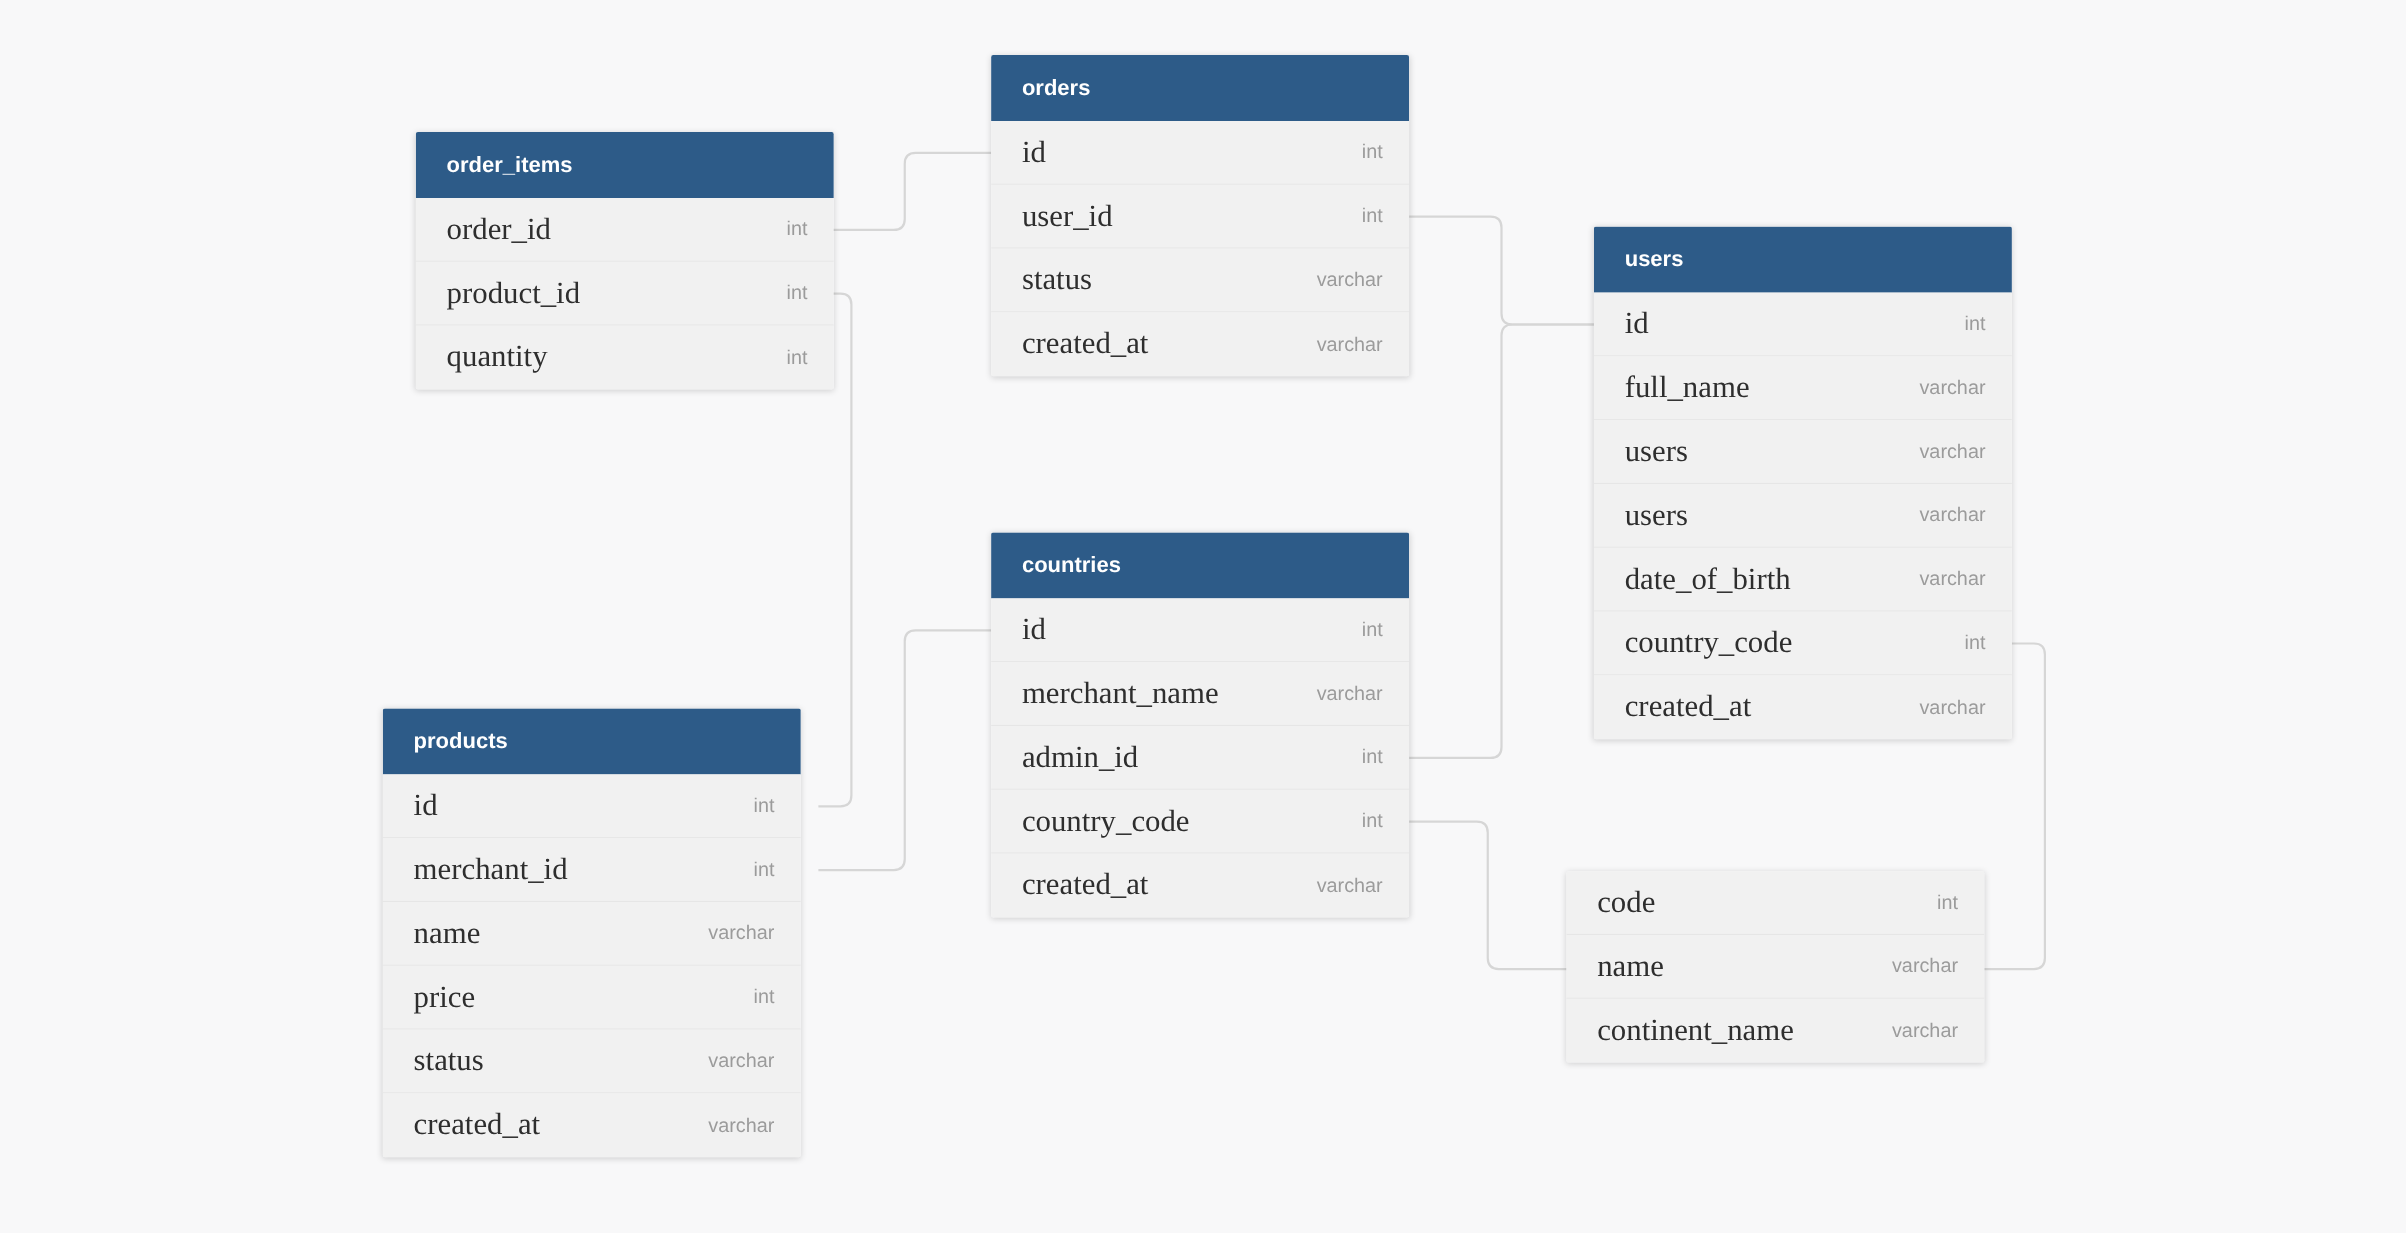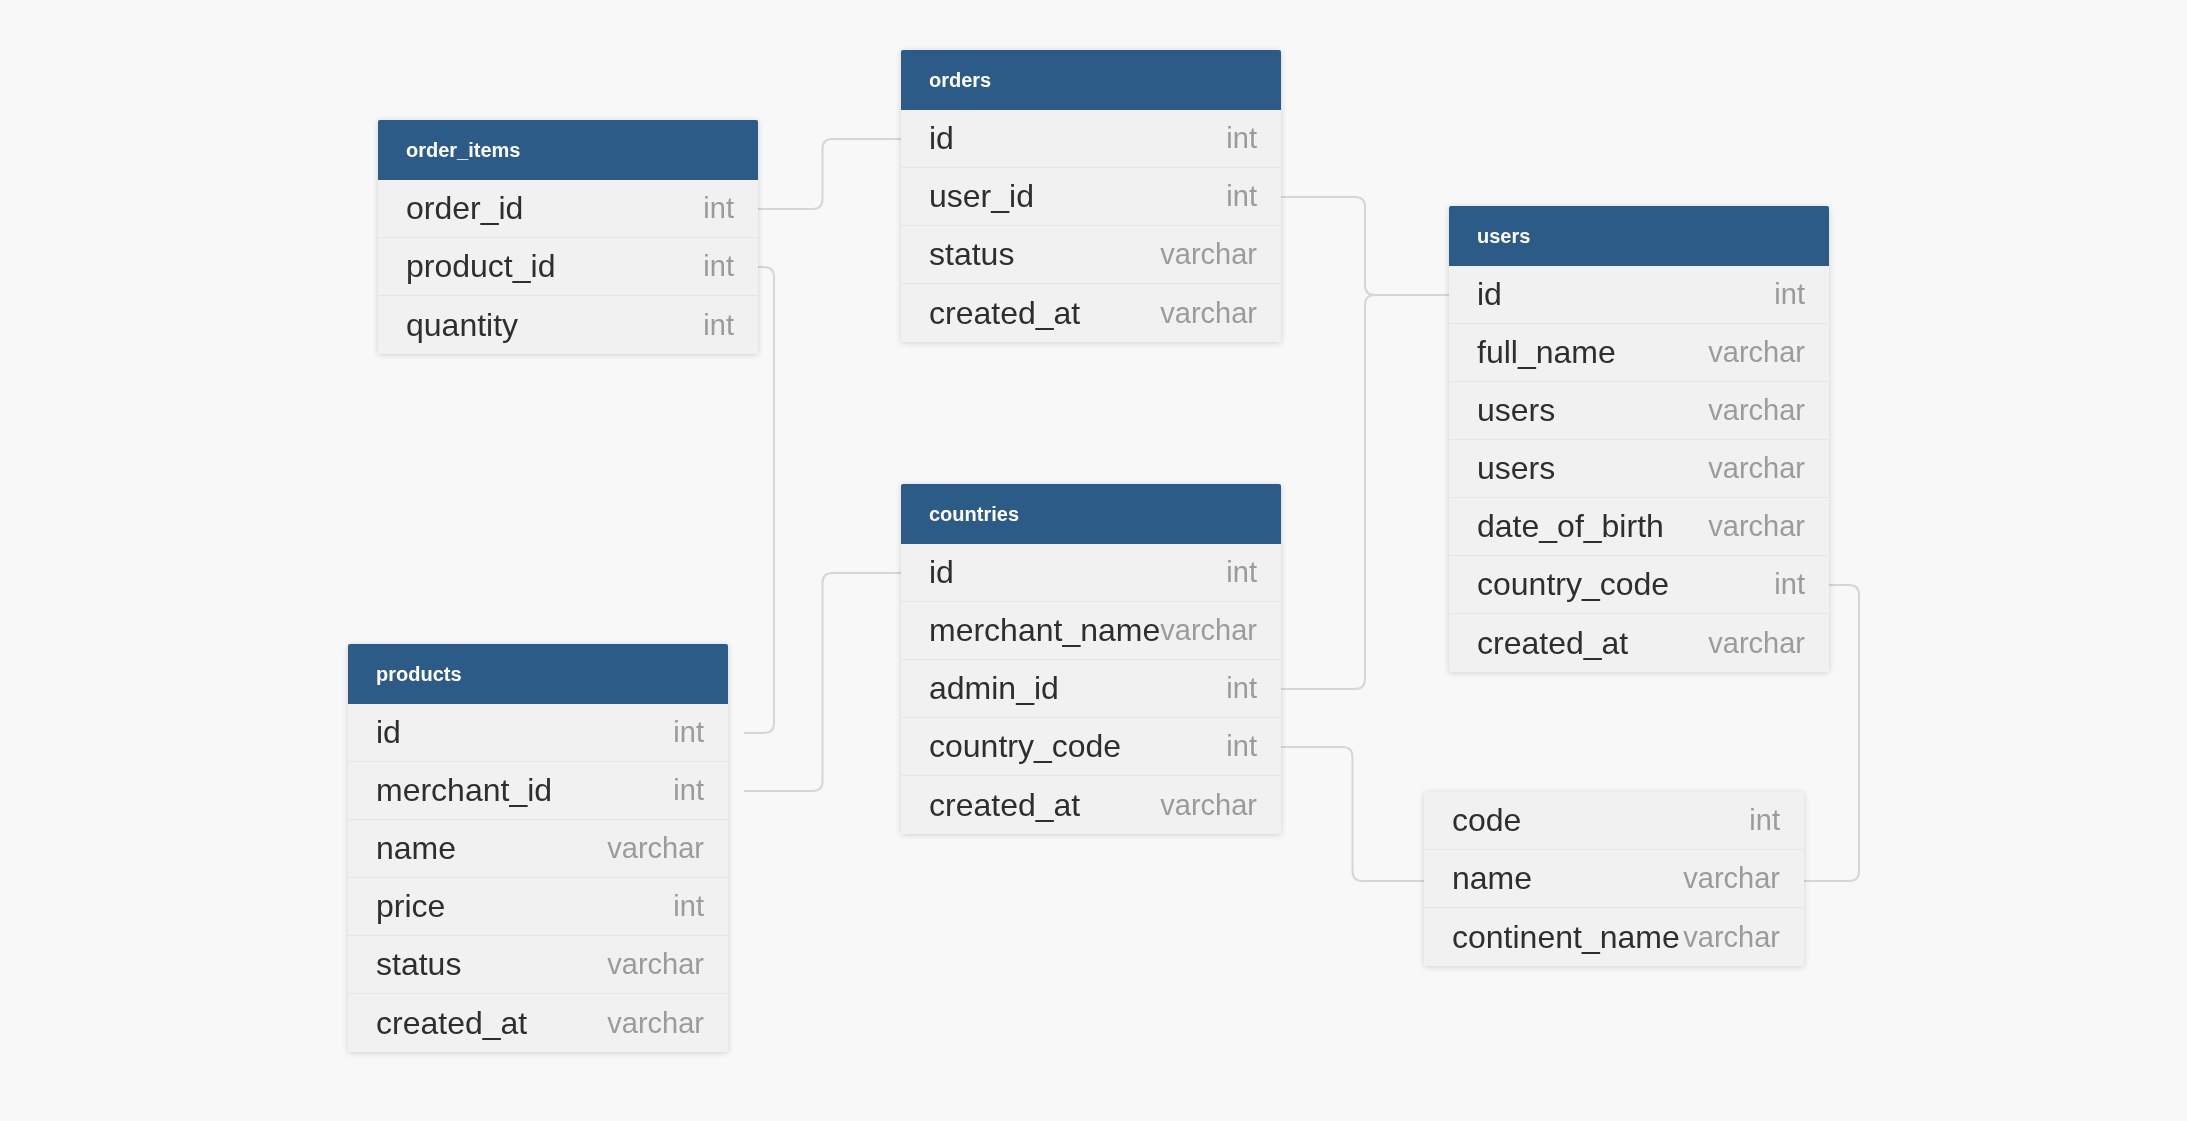--- a/index.html
+++ b/index.html
@@ -51,25 +51,26 @@
     align-items: center;
     justify-content: space-between;
     background: var(--row-bg, #f1f1f1);
     border-bottom: 1px solid #e6e6e6;
     padding: 0 24px 0 28px;
   }
   .table-row:last-child {
     border-bottom: none;
   }
   .field-name {
-    font-size: 32px;
+    font-size: 28px;
     color: var(--field-text, #2e2e2e);
+    font-family: Liberation Serif, serif;
   }
   .field-type {
-    font-size: 29px;
+    font-size: 18px;
     color: var(--type-text, #9b9b9b);
   }
 </style>
 </head>
 <body>
 
 <div id="canvas">
   <svg id="relationships" width="2187" height="1121">
       <path d="M 744 209 H 812.5 Q 822.5 209 822.5 199 V 149 Q 822.5 139 832.5 139 H 901" fill="none" stroke="#d6d6d6" stroke-width="2"></path>
       <path d="M 744 267 H 764 Q 774 267 774 277 V 723 Q 774 733 764 733 H 744" fill="none" stroke="#d6d6d6" stroke-width="2"></path>

